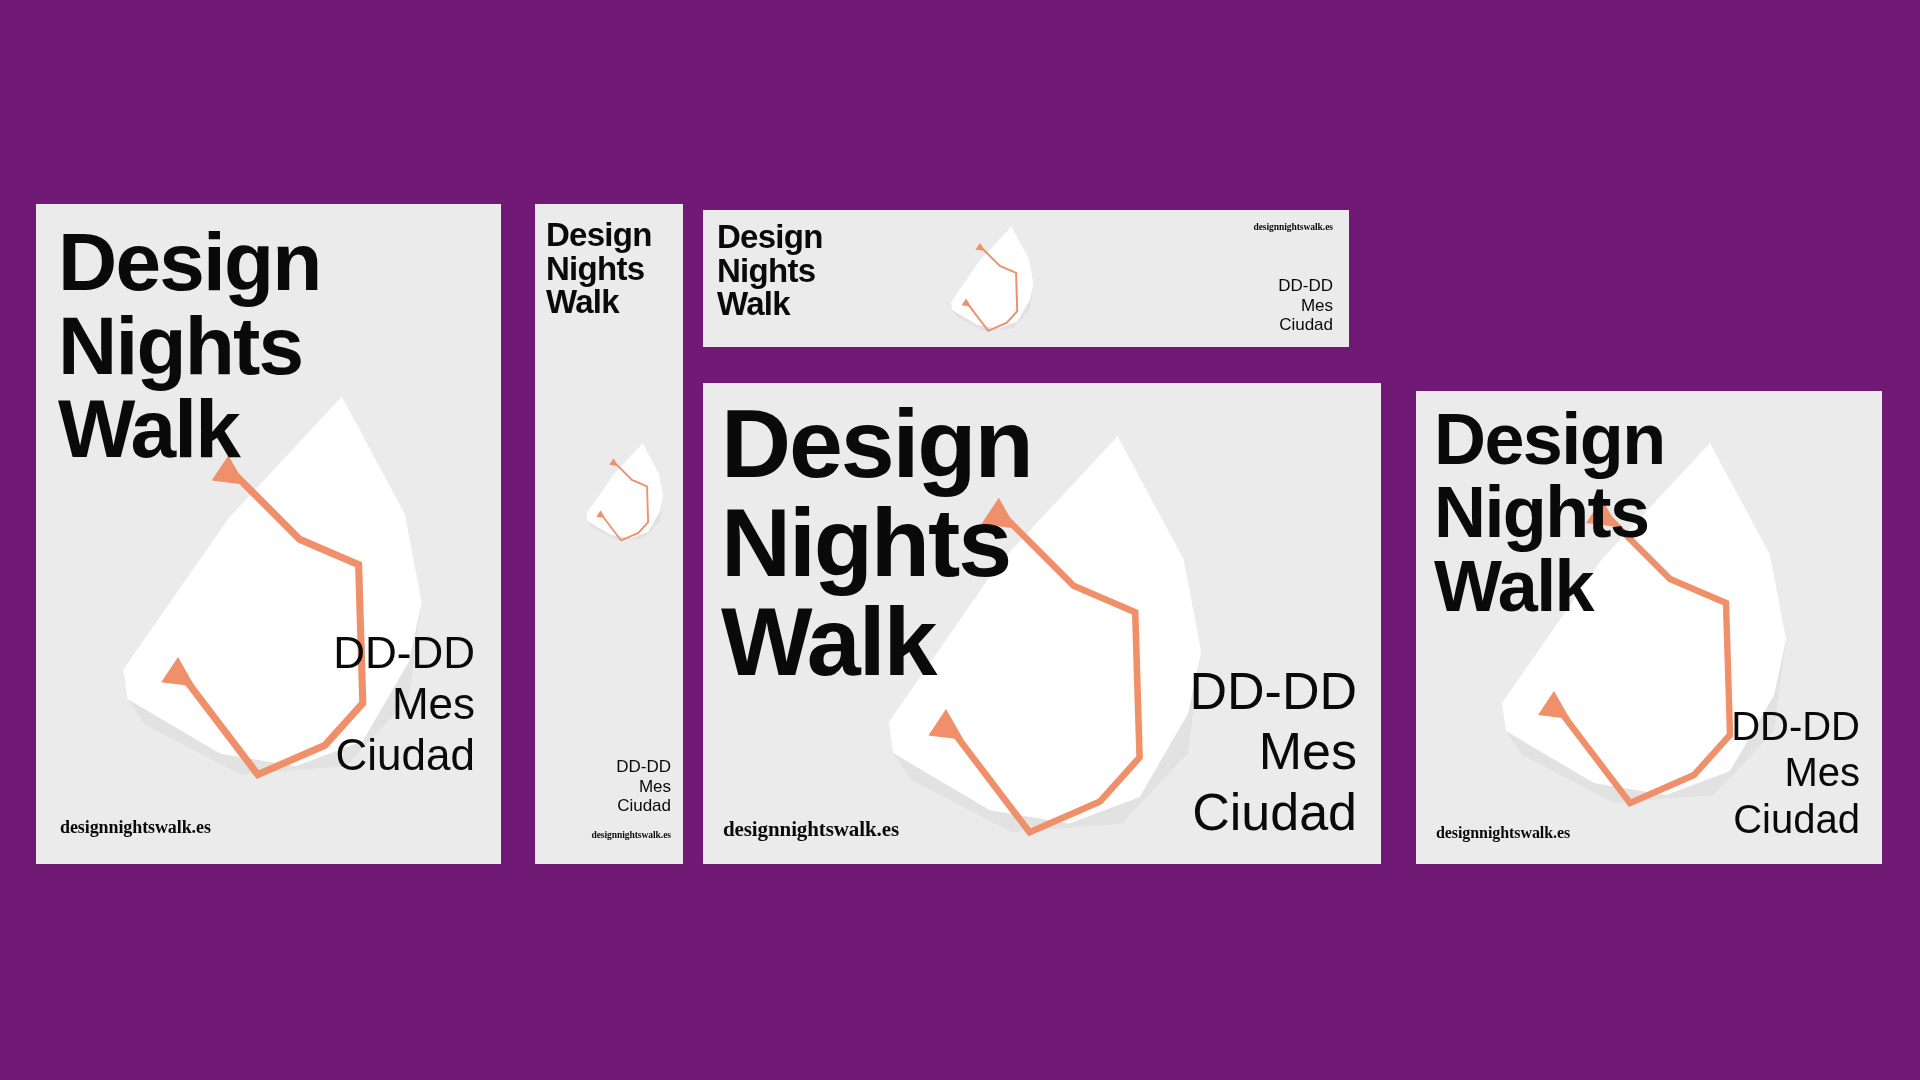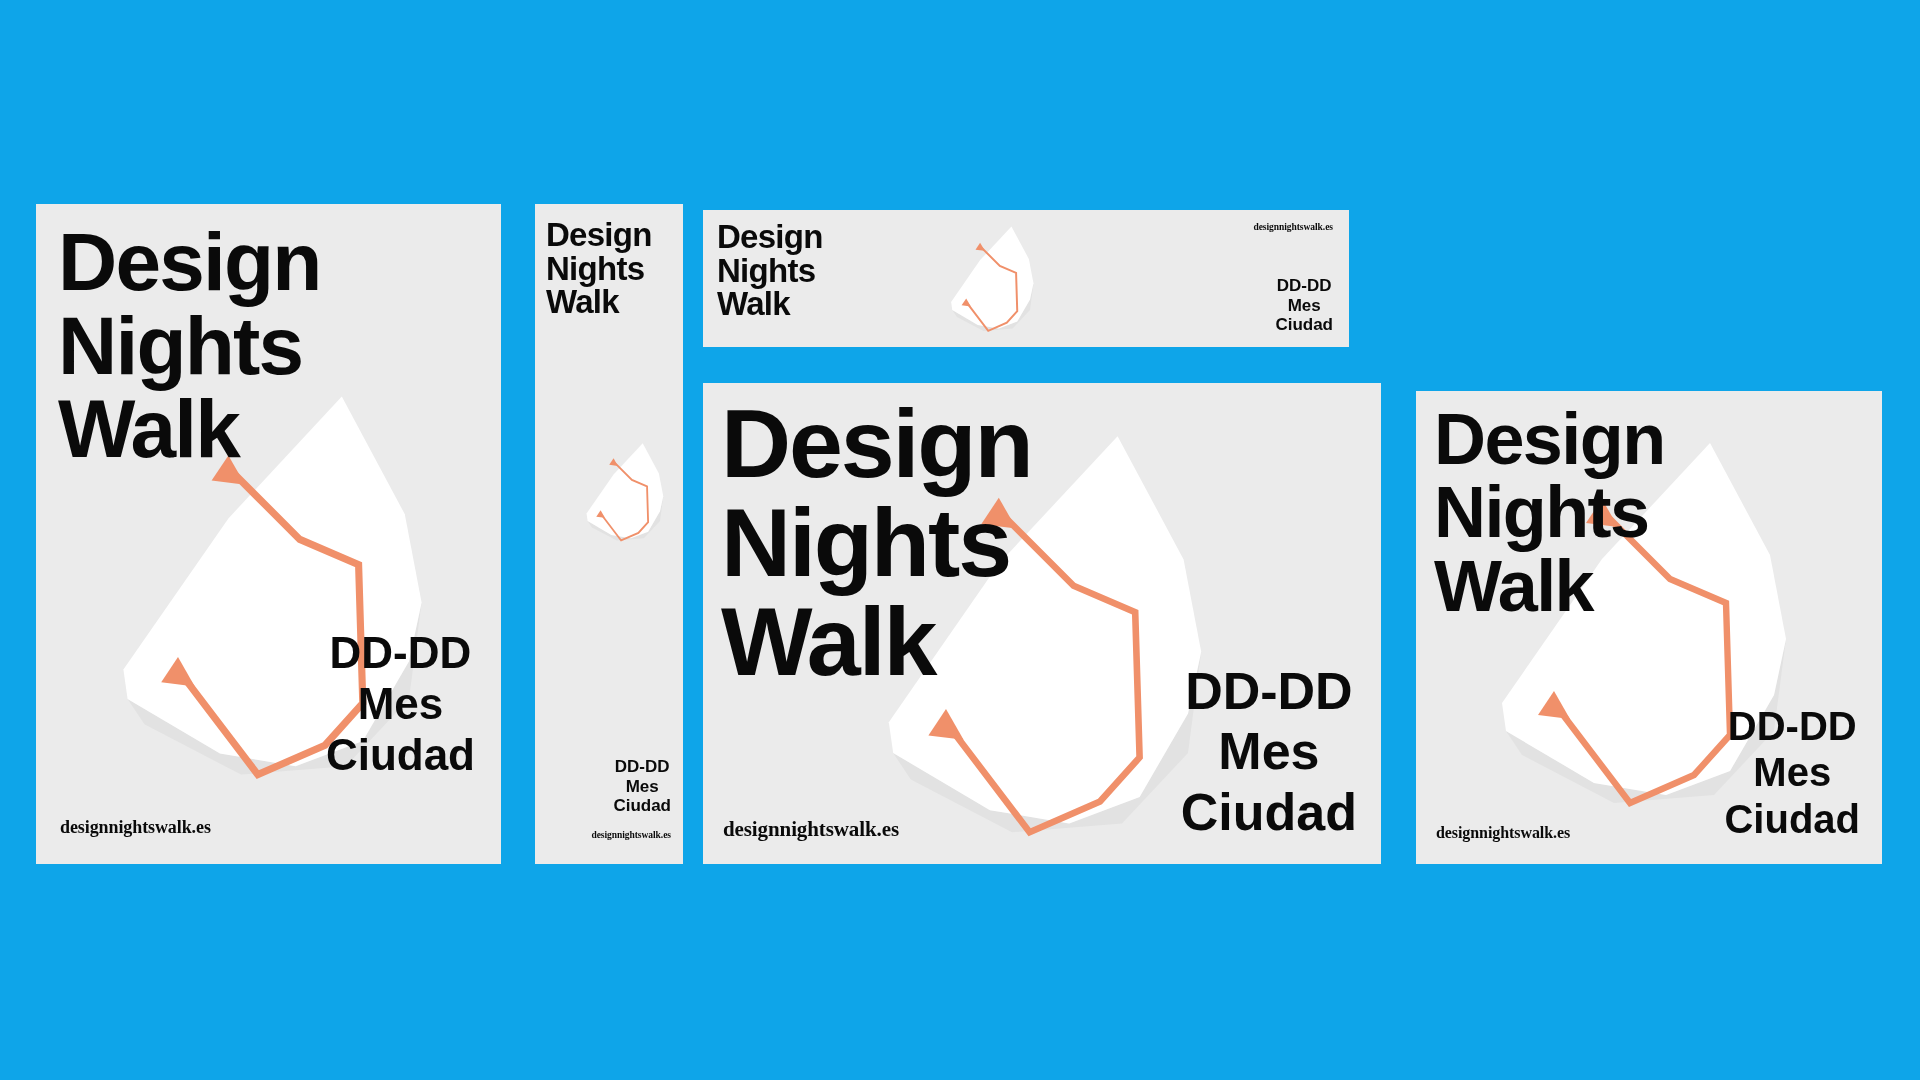--- a/index.html
+++ b/index.html
@@ -8,21 +8,21 @@
     width: 1920px;
     height: 1080px;
     background: #ffffff;
     overflow: hidden;
     font-family: "Liberation Sans", sans-serif;
   }
   #stage {
     position: relative;
     width: 1920px;
     height: 1080px;
-    background: #0ea5e9;
+    background: #701a75;
   }
 
   .card {
     position: absolute;
     background: #ebebeb;
     overflow: hidden;
     box-sizing: border-box;
   }
 
   .headline {
@@ -32,23 +32,23 @@
     color: #0a0a0a;
     letter-spacing: -0.022em;
     line-height: 1.02;
     white-space: pre;
     z-index: 4;
   }
 
   .meta {
     position: absolute;
     font-family: "Liberation Sans", sans-serif;
-    font-weight: 700;
+    font-weight: 400;
     color: #0a0a0a;
-    text-align: center;
+    text-align: right;
     line-height: 1.16;
     white-space: pre;
     z-index: 4;
   }
 
   .url {
     position: absolute;
     font-family: Liberation Serif, serif;
     font-weight: 700;
     color: #0a0a0a;

